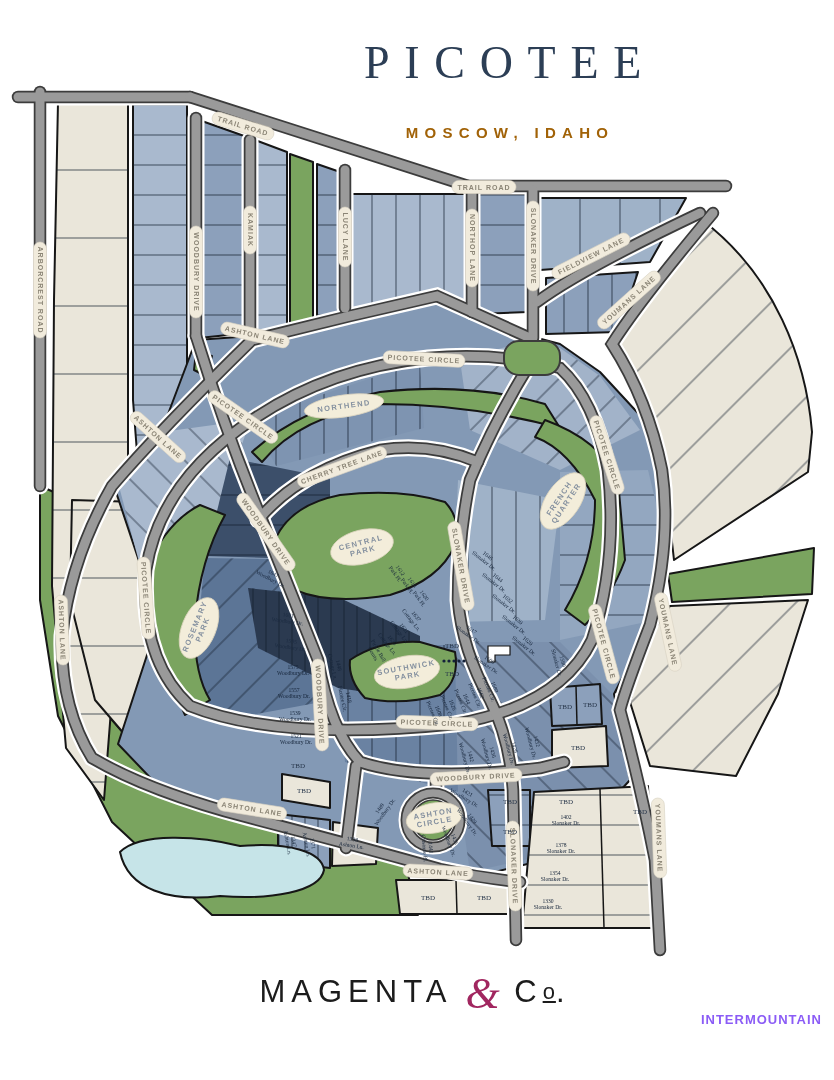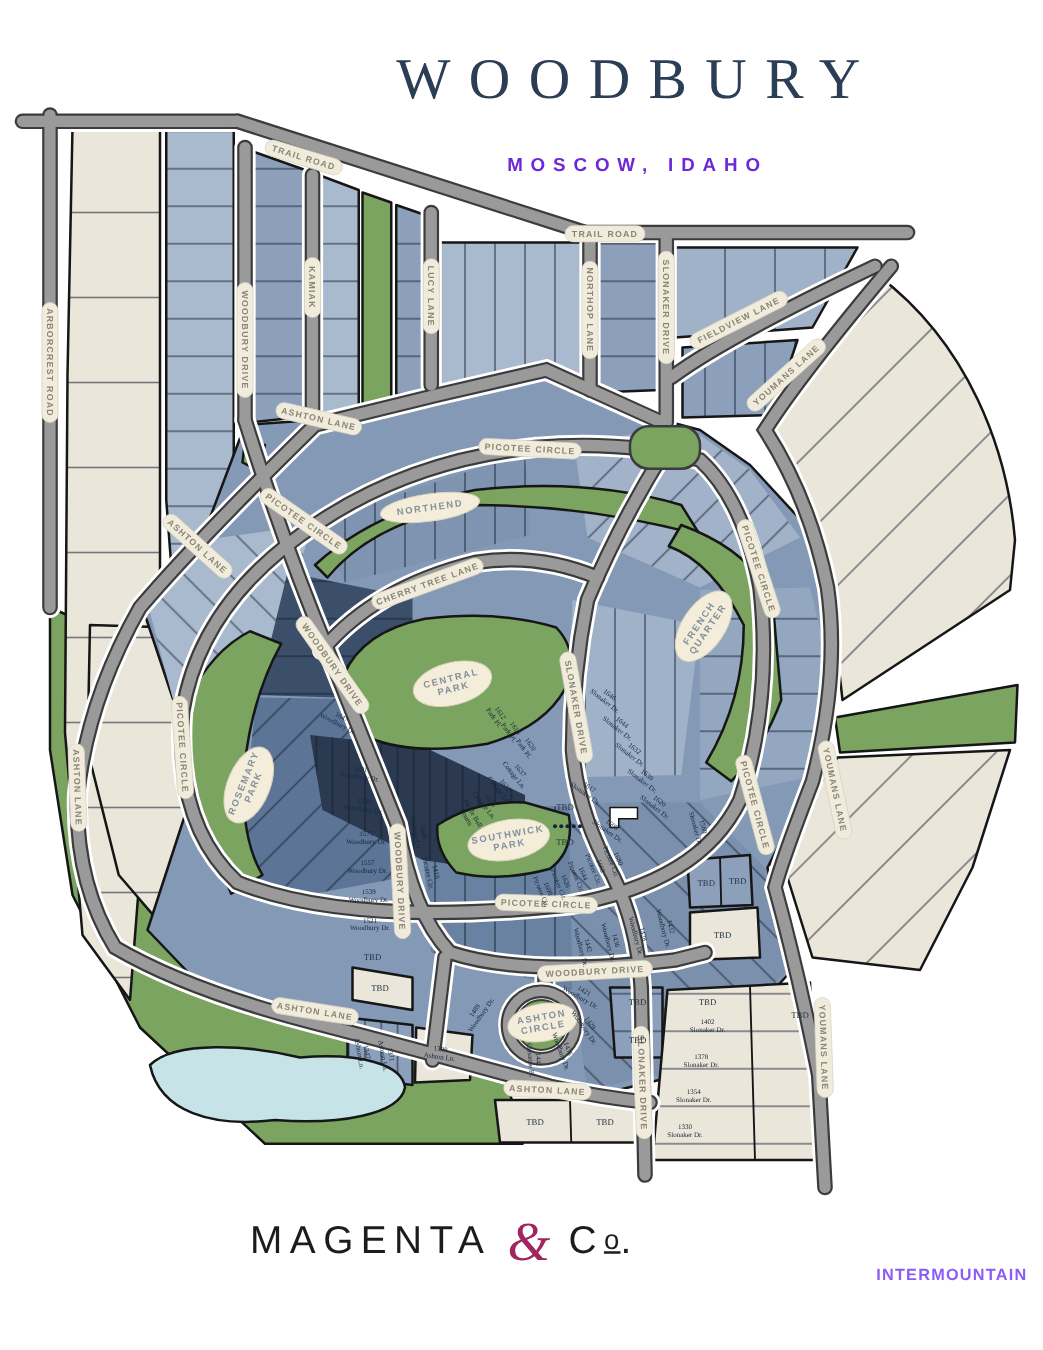--- a/index.html
+++ b/index.html
@@ -3,23 +3,23 @@
 <meta charset="utf-8">
 <style>
   html,body{margin:0;padding:0;background:#ffffff;}
   #page{position:relative;width:834px;height:1080px;background:#ffffff;overflow:hidden;
         font-family:"Liberation Sans",sans-serif;}
   
   .title{position:absolute;left:250px;top:36px;width:520px;text-align:center;
          font-family:"Liberation Serif",serif;font-size:46px;font-weight:500;
          letter-spacing:0.32em;color:#2c3e55;}
   .subtitle{position:absolute;left:300px;top:124px;width:420px;text-align:center;
-         font-size:15px;font-weight:bold;letter-spacing:0.42em;color:#6d28d9;}
+         font-size:15px;font-weight:bold;letter-spacing:0.42em;color:#a16207;}
   
-  .brand{position:absolute;left:200px;top:968px;width:430px;color:#1c1c1c;}
+  .brand{position:absolute;left:200px;top:968px;width:430px;text-align:center;color:#1c1c1c;}
   .brand .row1{font-size:31px;letter-spacing:6px;font-weight:400;}
   .brand .amp{font-family:"Liberation Serif",serif;font-style:italic;font-size:44px;
               color:#a1265f;vertical-align:-6px;letter-spacing:0;}
   .brand .co-o{text-decoration:underline;font-size:22px;vertical-align:3px;letter-spacing:1px;}
   .brand .row2{margin-top:10px;font-size:13px;letter-spacing:9px;color:#3a3a3a;}
   .watermark{position:absolute;right:12px;top:1012px;font-size:13px;font-weight:bold;
              letter-spacing:1px;color:#8b5cf6;}
   
   svg text{user-select:none;}
   .zn{stroke:#161616;stroke-width:2;stroke-linejoin:round;}
@@ -33,21 +33,21 @@
            font-family:"Liberation Sans",sans-serif;font-weight:bold;}
   .lot-tx{font-family:"Liberation Serif",serif;font-size:5.6px;fill:#16253a;text-anchor:middle;}
   .lot-lt{fill:#1b2a40;}
   .tbd{font-family:"Liberation Serif",serif;font-size:7px;fill:#27364a;text-anchor:middle;}
 </style>
 </head>
 <body>
 
 <div id="page">
 
-  <div class="title">WOODBURY</div>
+  <div class="title">PICOTEE</div>
   <div class="subtitle">MOSCOW, IDAHO</div>
 
   <svg width="834" height="1080" viewBox="0 0 834 1080" xmlns="http://www.w3.org/2000/svg">
     <defs>
       <pattern id="ph30" width="10" height="30" patternUnits="userSpaceOnUse">
           <path d="M0,15 H10" class="hl"></path>
         </pattern>
       <pattern id="ph60" width="10" height="68" patternUnits="userSpaceOnUse">
           <path d="M0,34 H10" class="hl"></path>
         </pattern>

